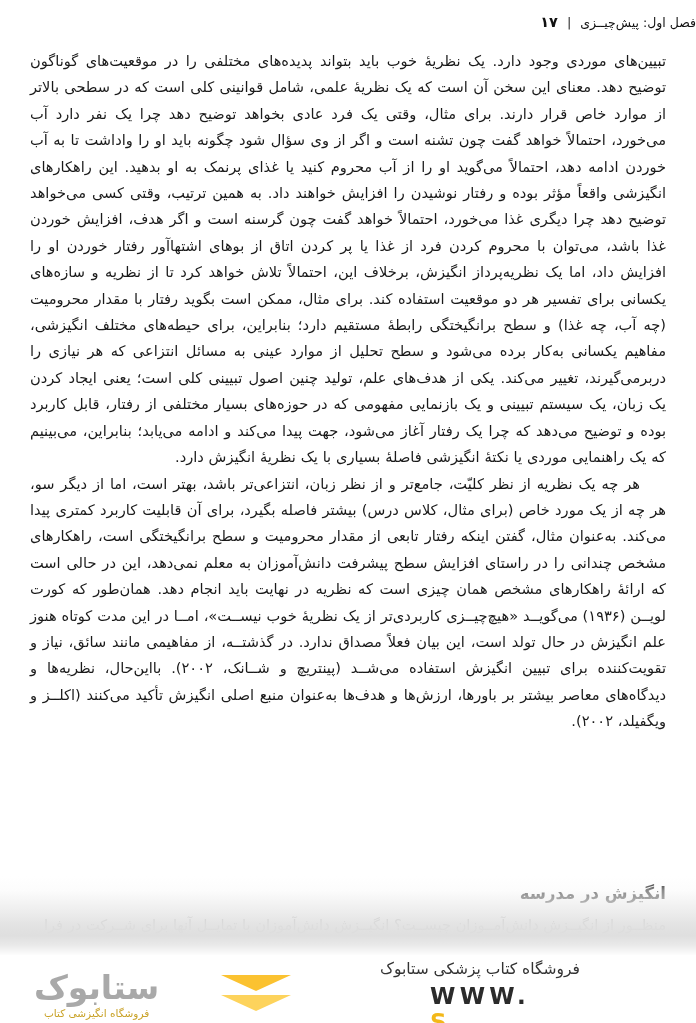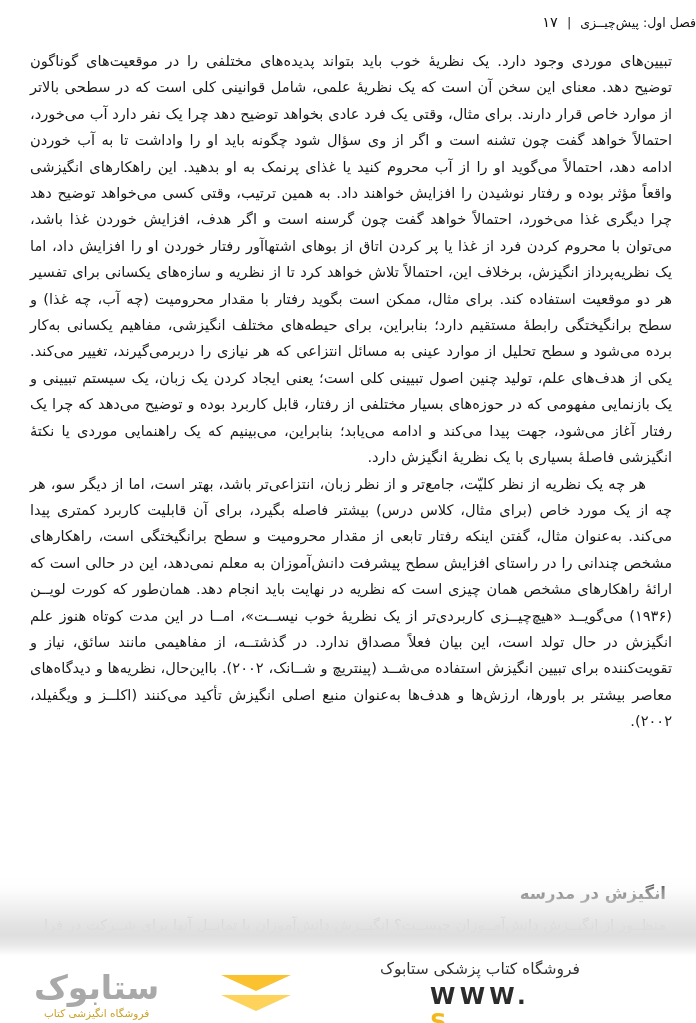--- a/index.html
+++ b/index.html
@@ -40,21 +40,21 @@
     margin-right: 0;
     display: flex;
     flex-direction: row-reverse;
     align-items: baseline;
     gap: 9px;
     padding-left: 0;
     padding-right: 0;
   }
   .rh-page-number {
     font-size: 14.5px;
-    font-weight: 400;
+    font-weight: 700;
     color: #111111;
     letter-spacing: 0.3px;
   }
   .rh-sep {
     font-size: 13px;
     color: #2b2b2b;
     font-weight: 400;
   }
   .rh-title {
     font-size: 12.5px;
@@ -63,21 +63,21 @@
   }
 
   
   .running-head { justify-content: flex-start; }
   .running-head-inner { margin-left: 0; margin-right: 0; }
 
   
   .content {
     position: absolute;
     top: 48px;
-    right: 24px;
+    right: 30px;
     left: 30px;
     direction: rtl;
     text-align: justify;
     text-justify: inter-word;
   }
   p.para {
     margin: 0 0 0 0;
     font-size: 14.6px;
     line-height: 26.4px;
     color: #1a1a1a;

